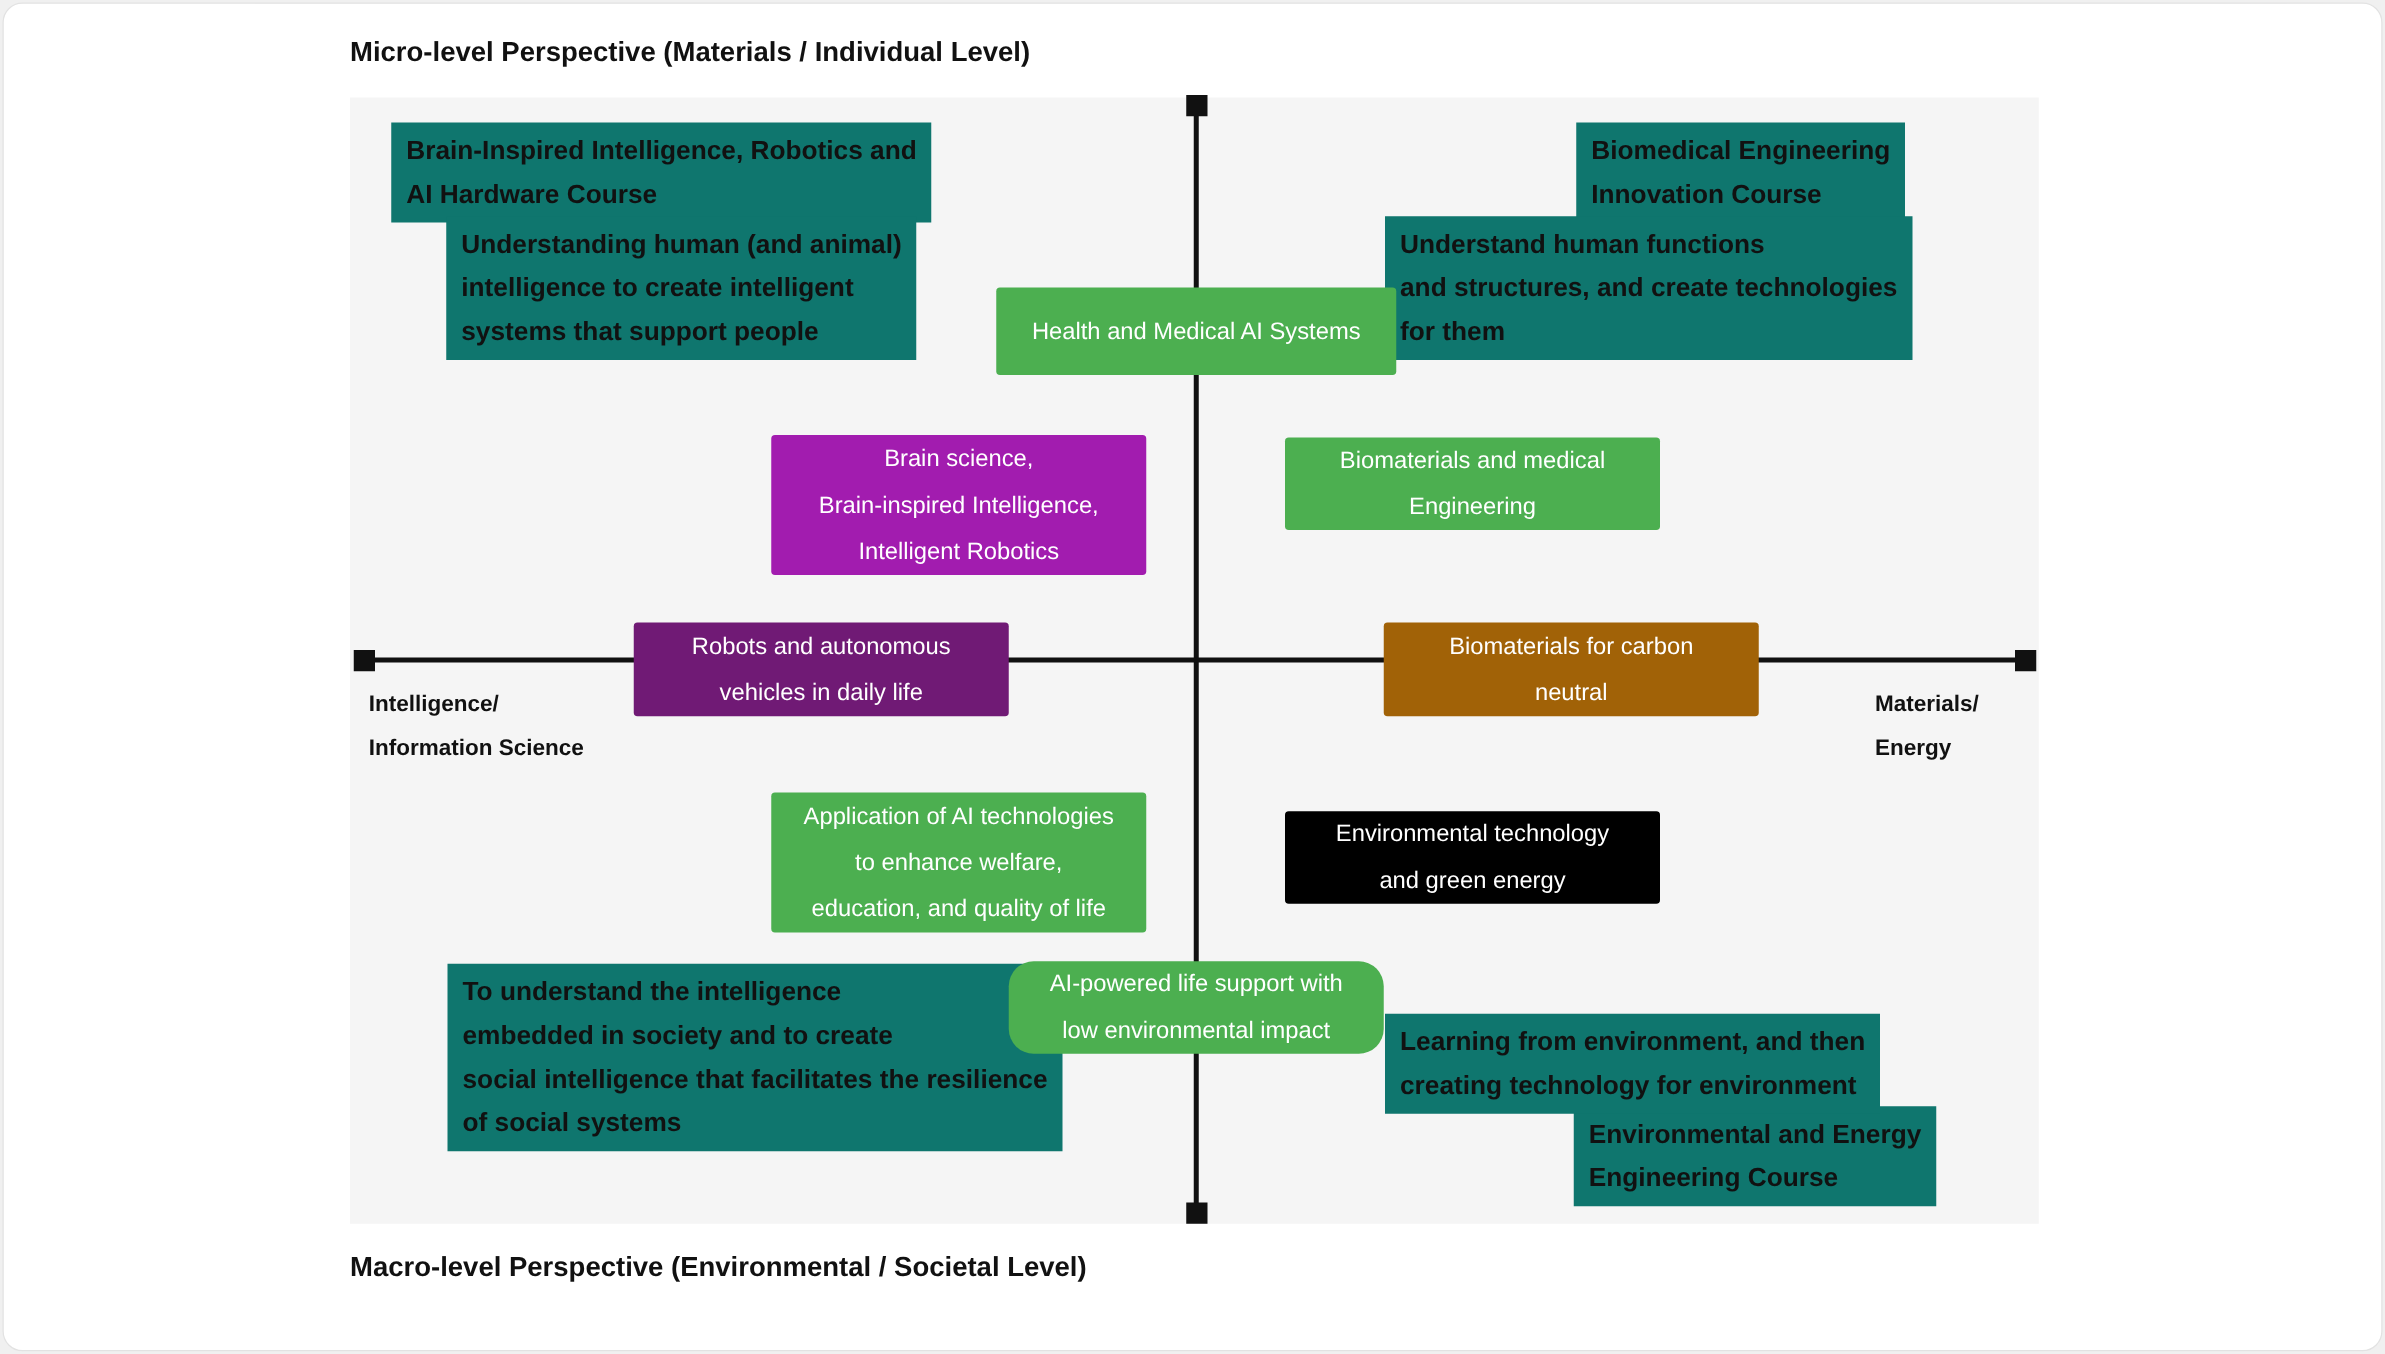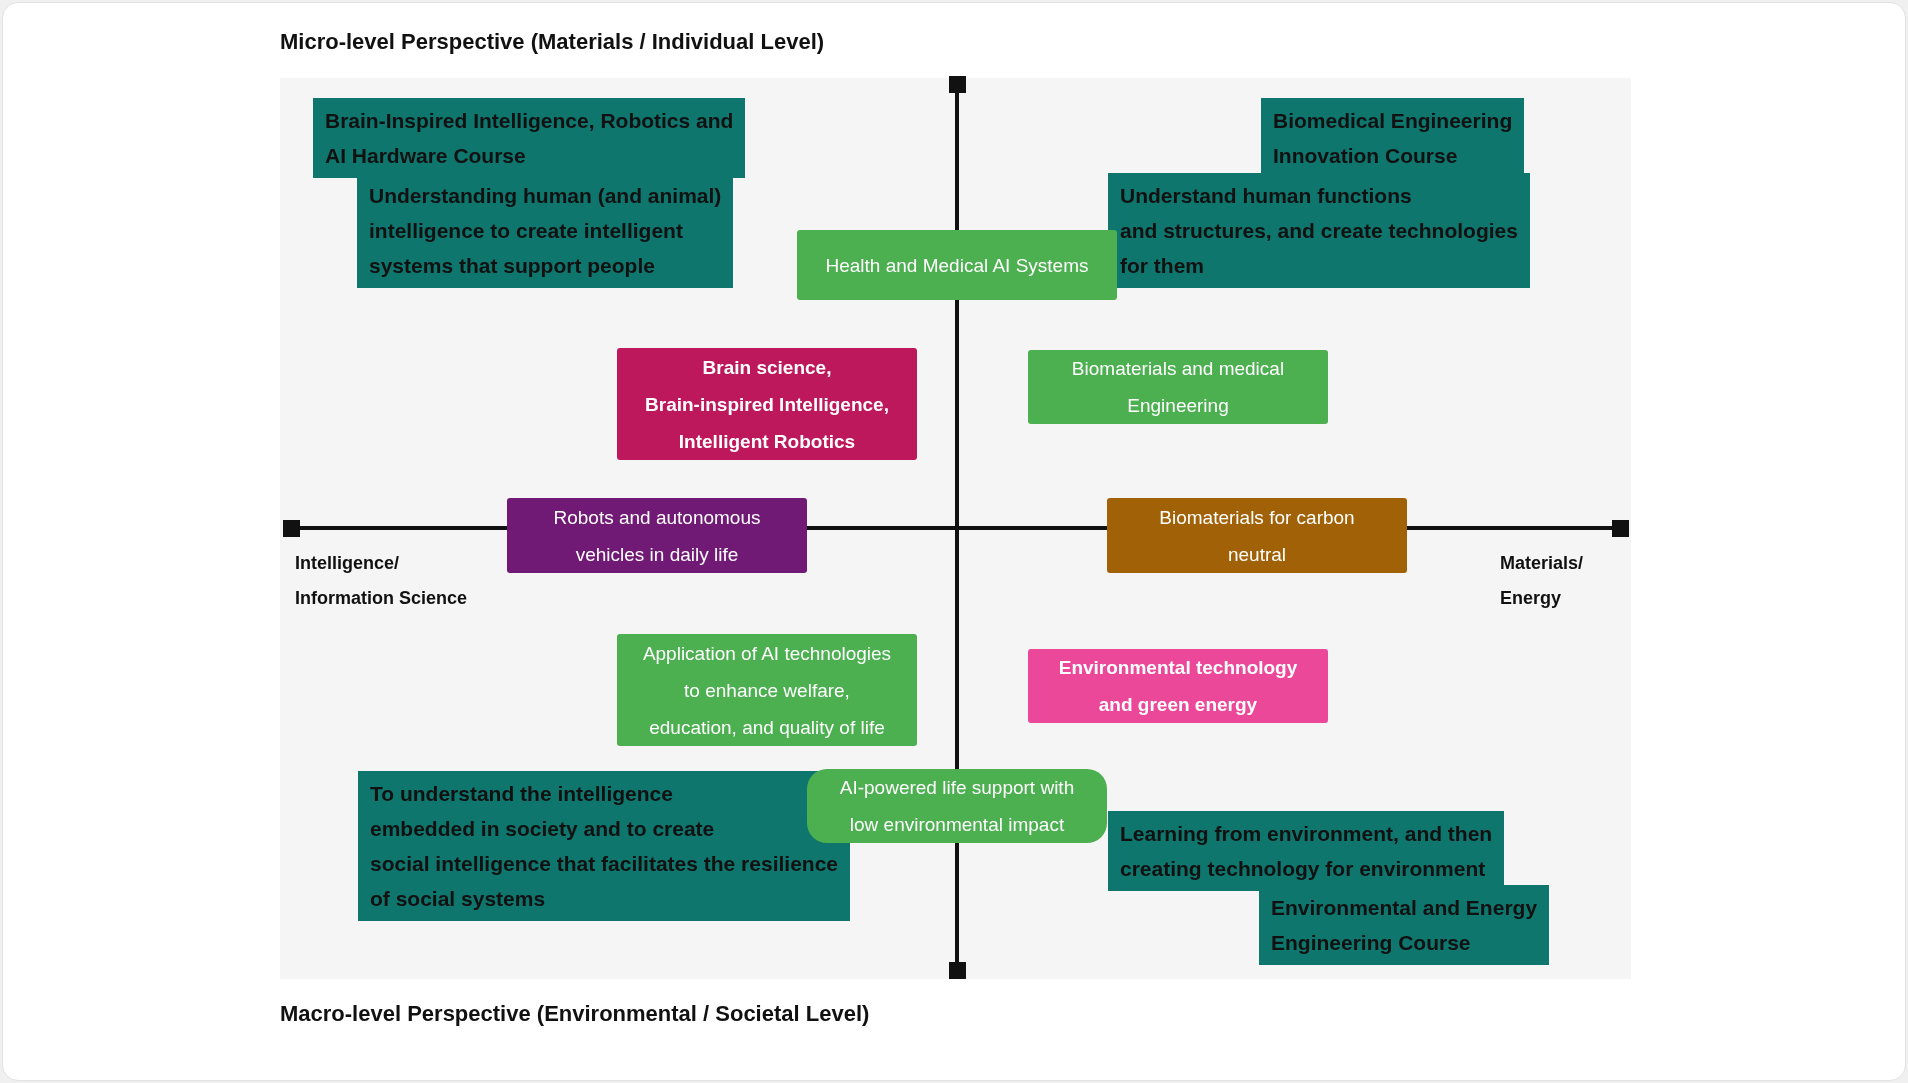--- a/index.html
+++ b/index.html
@@ -147,33 +147,33 @@
 of social systems</div>
       <div class="text-block desc-br">Learning from environment, and then
 creating technology for environment</div>
 
       <div class="side-label label-left">Intelligence/
 Information Science</div>
       <div class="side-label label-right">Materials/
 Energy</div>
 
       <div class="tag health" style="background: rgb(76, 175, 80);">Health and Medical AI Systems</div>
-      <div class="tag brain" style="background: #be185d; font-weight: bold;">Brain science,
+      <div class="tag brain" style="background: #a21caf;">Brain science,
 Brain-inspired Intelligence,
 Intelligent Robotics</div>
       <div class="tag biomedical" style="background: rgb(76, 175, 80);">Biomaterials and medical
 Engineering</div>
       <div class="tag robots" style="background: #701a75;">Robots and autonomous
 vehicles in daily life</div>
       <div class="tag carbon" style="background: #a16207;">Biomaterials for carbon
 neutral</div>
       <div class="tag welfare" style="background: rgb(76, 175, 80);">Application of AI technologies
 to enhance welfare,
 education, and quality of life</div>
-      <div class="tag envtech" style="background: #ec4899; font-weight: bold;">Environmental technology
+      <div class="tag envtech" style="background: #000000;">Environmental technology
 and green energy</div>
       <div class="tag lifesupport" style="background: rgb(76, 175, 80); border-radius: 20px;">AI-powered life support with
 low environmental impact</div>
 
     </div>
 
     <div class="axis-title bottom">Macro-level Perspective (Environmental / Societal Level)</div>
 
   </div>
 </div>

